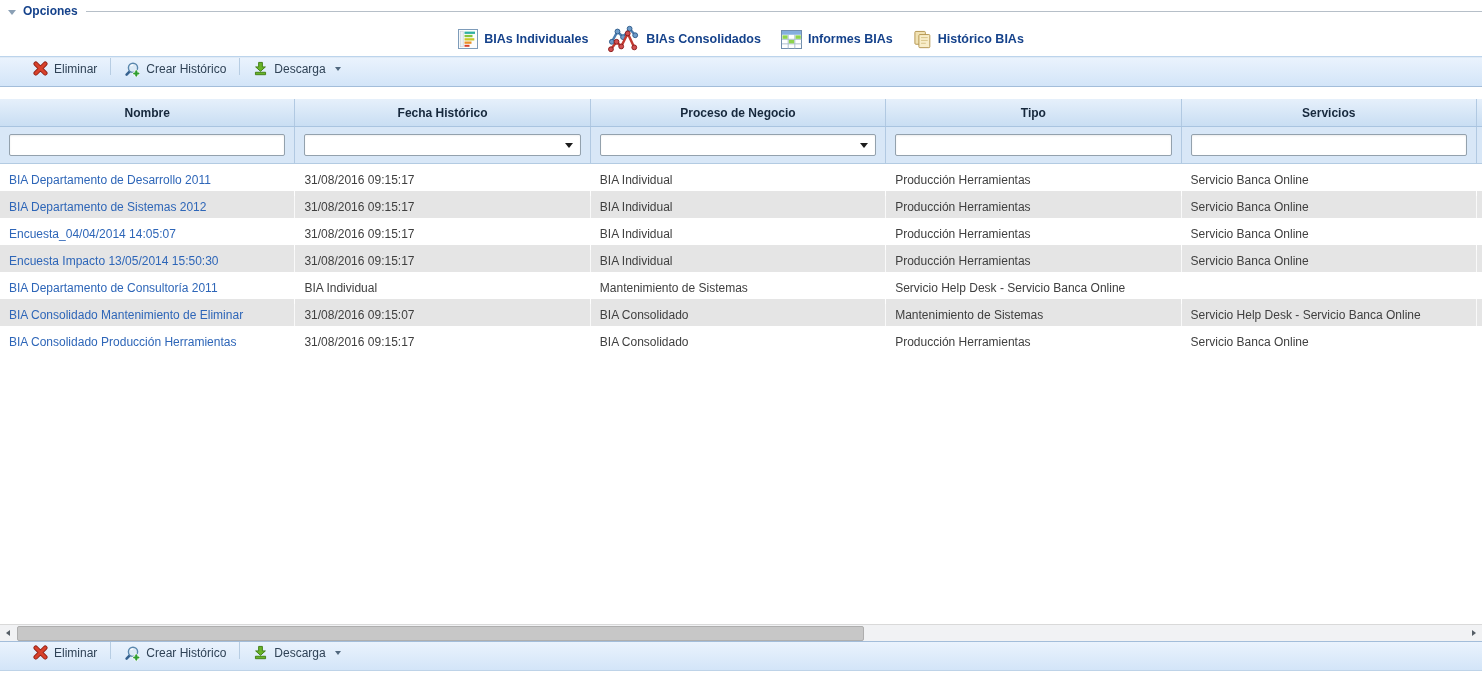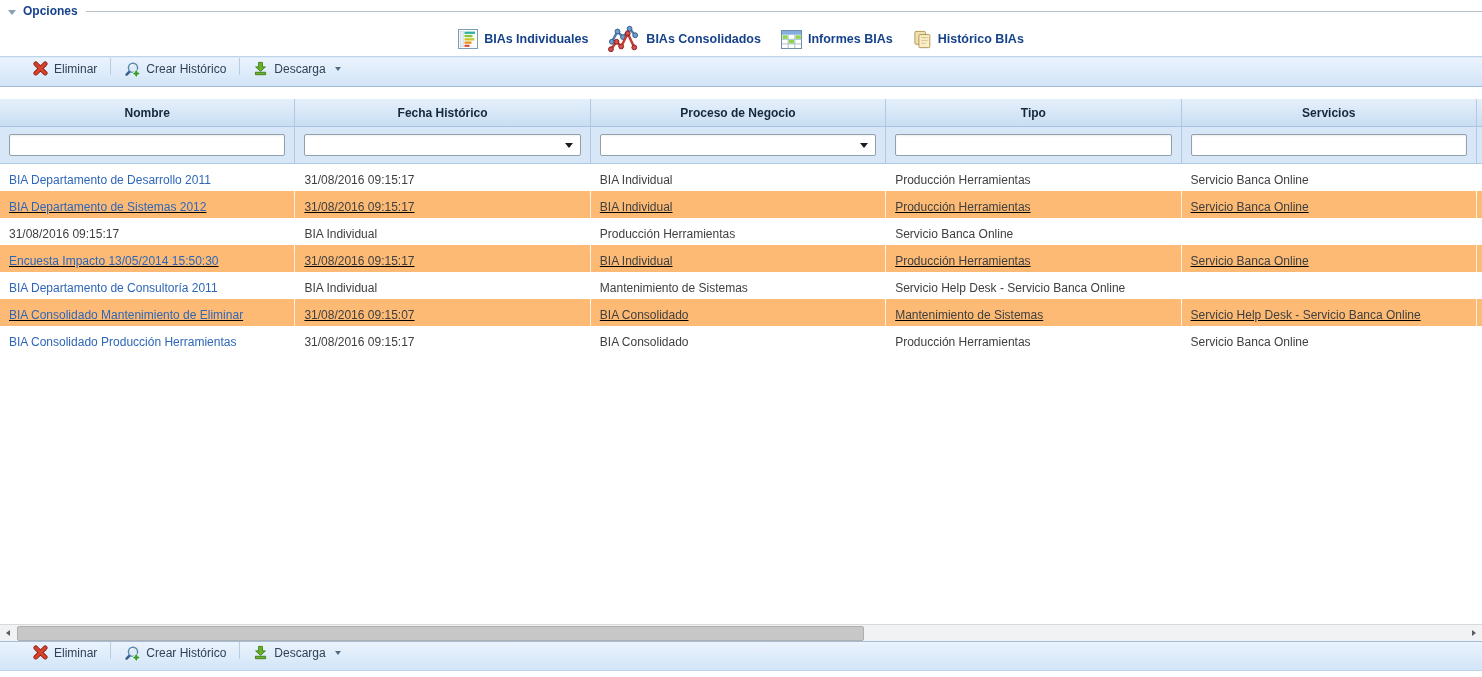--- a/index.html
+++ b/index.html
@@ -32,21 +32,21 @@
   .gh-sliver{background:linear-gradient(#e6f0fb,#c9def3);}
 
   .filter-row{display:grid;grid-template-columns:repeat(5,1fr) 5px;height:36px;background:#d8e7f7;border-bottom:1px solid #b3cbe2;}
   .f-cell{display:flex;align-items:center;padding:0 9px;border-right:1px solid #b1c9e2;}
   .filter-text{width:100%;height:20px;border:1px solid #93a1ad;border-radius:2px;padding:0 4px;font-size:12px;font-family:"Liberation Sans",sans-serif;box-shadow:inset 0 1px 2px rgba(0,0,0,0.08);background:#fff;}
   .filter-select{width:100%;height:22px;background:#fff;border:1px solid #93a1ad;border-radius:2px;box-sizing:border-box;display:flex;align-items:center;justify-content:flex-end;padding-right:7px;cursor:pointer;box-shadow:inset 0 1px 2px rgba(0,0,0,0.06);}
   .select-caret{width:0;height:0;border-left:4px solid transparent;border-right:4px solid transparent;border-top:5px solid #1c1c1c;}
 
   .grid-body{flex:1;background:#ffffff;overflow:hidden;}
   .grid-row{display:grid;grid-template-columns:repeat(5,1fr) 5px;height:27px;cursor:pointer;}
-  .grid-row.alt{background:#fdba74;text-decoration:underline;}
+  .grid-row.alt{background:#e5e5e5;}
   .cell{display:flex;align-items:center;padding:16px 9px;font-size:12px;color:#404040;white-space:nowrap;overflow:hidden;border-right:1px solid rgba(255,255,255,0.75);}
   .cell.link{color:#2e66b8;}
 
   
   .h-scrollbar{height:16px;border-top:1px solid #d9d9d9;background:#f1f2f4;position:relative;}
   .sb-btn{position:absolute;top:0;width:16px;height:16px;display:flex;align-items:center;justify-content:center;cursor:pointer;}
   .sb-btn.left{left:0;}
   .sb-btn.right{right:0;}
   .tri-l{width:0;height:0;border-top:3.5px solid transparent;border-bottom:3.5px solid transparent;border-right:4.5px solid #555e66;}
   .tri-r{width:0;height:0;border-top:3.5px solid transparent;border-bottom:3.5px solid transparent;border-left:4.5px solid #555e66;}
@@ -224,20 +224,21 @@
     <div class="grid-row alt">
       <div class="cell link">BIA Departamento de Sistemas 2012</div>
       <div class="cell">31/08/2016 09:15:17</div>
       <div class="cell">BIA Individual</div>
       <div class="cell">Producción Herramientas</div>
       <div class="cell">Servicio Banca Online</div>
       <div></div>
     </div>
 
     <div class="grid-row">
+      <div class="cell link">Encuesta_04/04/2014 14:05:07</div>
       <div class="cell">31/08/2016 09:15:17</div>
       <div class="cell">BIA Individual</div>
       <div class="cell">Producción Herramientas</div>
       <div class="cell">Servicio Banca Online</div>
       <div></div>
     </div>
 
     <div class="grid-row alt">
       <div class="cell link">Encuesta Impacto 13/05/2014 15:50:30</div>
       <div class="cell">31/08/2016 09:15:17</div>

